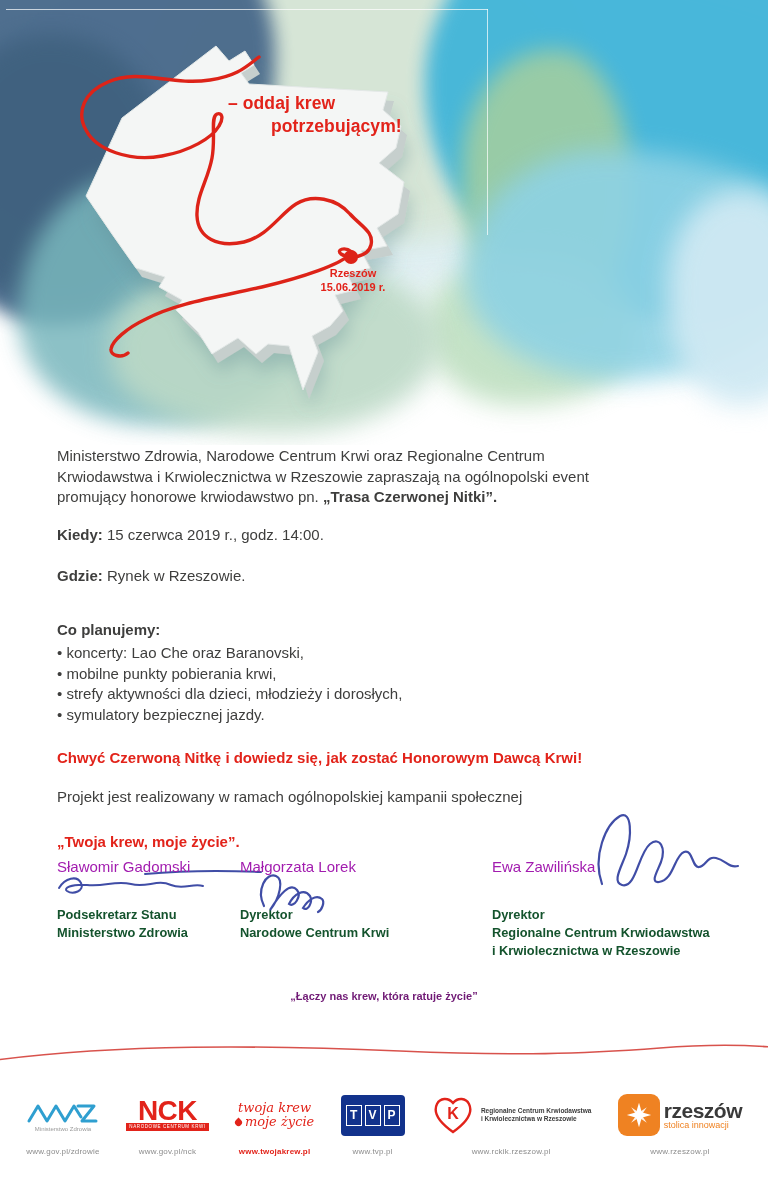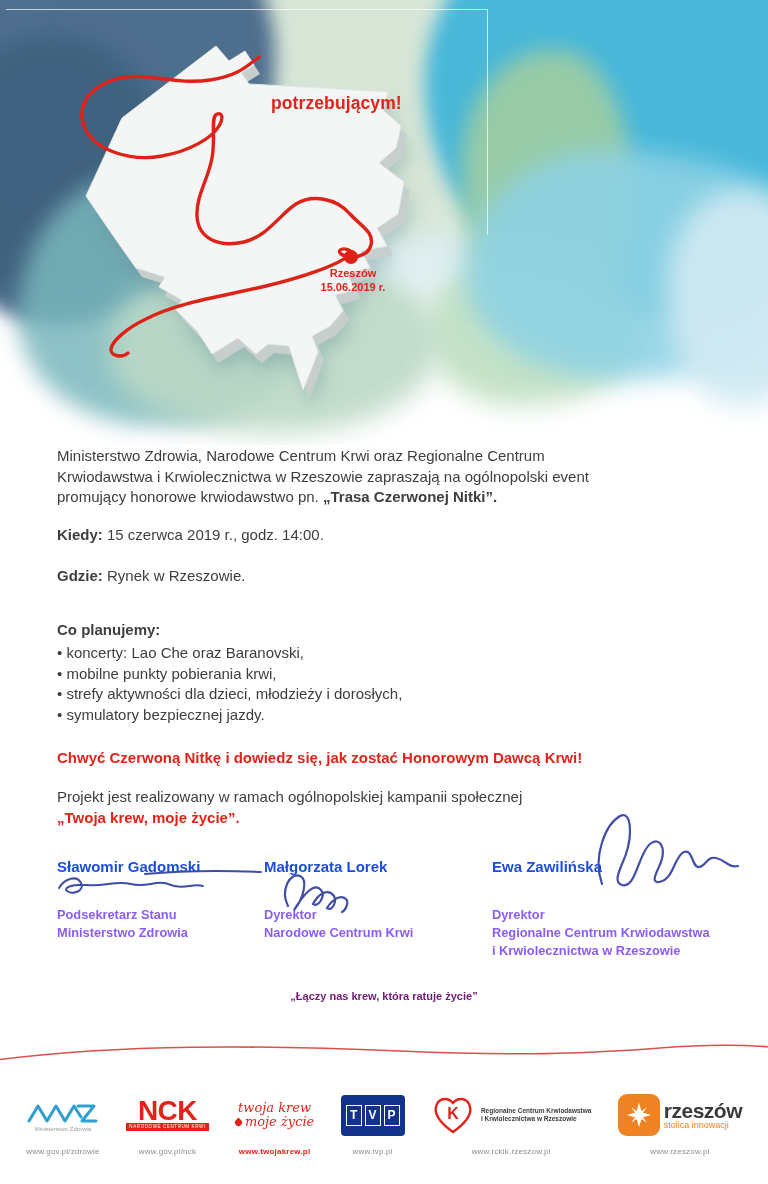--- a/index.html
+++ b/index.html
@@ -50,30 +50,30 @@
   
   .blk { position:absolute; left:57px; font-size:15px; line-height:20.5px; }
   .intro     { top:446px; width:585px; }
   .kiedy     { top:525px; }
   .gdzie     { top:566px; }
   .plan-lab  { top:607px; font-weight:bold;margin-top:13px; }
   .plan-list { top:643px; }
   .plan-list div { margin-bottom:0; }
   .cta       { top:748px; color:#e2231a; font-weight:bold; }
   .campaign  { top:787px; width:600px; }
-  .campaign .name { color:#e2231a; font-weight:bold; }
+  .campaign .name { color:#e2231a; font-weight:bold;margin-top:24px; }
   b, .bold { font-weight:bold; }
 
   
   .sig { position:absolute; top:858px; }
   .sig-1 { left:57px;  width:210px; }
-  .sig-2 { left:264px; width:210px; }
+  .sig-2 { left:240px; width:210px; }
   .sig-3 { left:492px; width:280px; }
-  .sig-name  { font-size:15px; font-weight:bold; color:#1d4ed8; position:relative; z-index:2; }
-  .sig-roles { position:absolute; top:48px; left:0; font-size:12.8px; font-weight:bold; line-height:18px; color:#8b5cf6; }
+  .sig-name  { font-size:15px; font-weight:normal; color:#a21caf; position:relative; z-index:2; }
+  .sig-roles { position:absolute; top:48px; left:0; font-size:12.8px; font-weight:bold; line-height:18px; color:#14532d; }
   .sig-ink { position:absolute; z-index:1; }
   .ink-1 { left:-4px; top:6px; }
   .ink-2 { left:12px; top:8px; }
   .ink-3 { left:88px; top:-52px; }
 
   
   .quote {
     position:absolute; top:990px; left:0; width:768px; text-align:center;
     font-size:11px; font-weight:bold; color:#701a75;
   }
@@ -160,20 +160,21 @@
            C368,257 350,260 341,254
            C336,250 344,246 352,252
            C344,264 300,278 262,287
            C218,297 176,303 146,319
            C127,328 112,341 111,349
            C110,355 121,359 128,353"></path>
       <circle cx="351" cy="257" r="7" fill="#dd2318"></circle>
     </svg>
 
     <div class="map-claim">
+      <div class="l2">– oddaj krew</div>
       <div class="l3">potrzebującym!</div>
     </div>
 
     <div class="map-city">
       <div>Rzeszów</div>
       <div>15.06.2019 r.</div>
     </div>
   </div>
 
 

